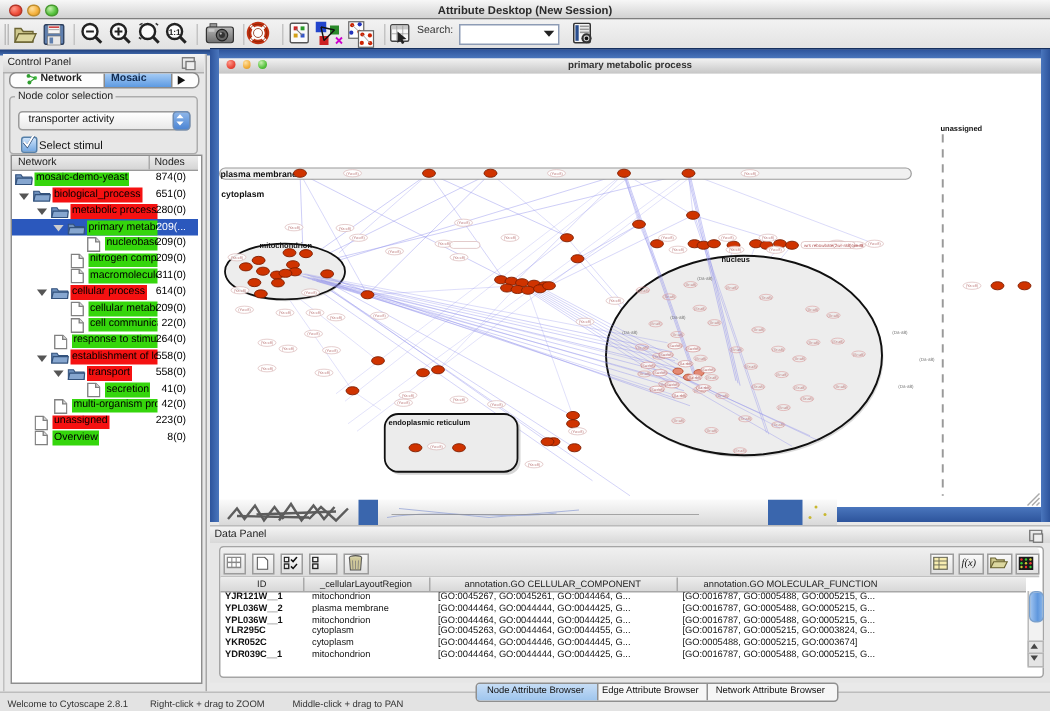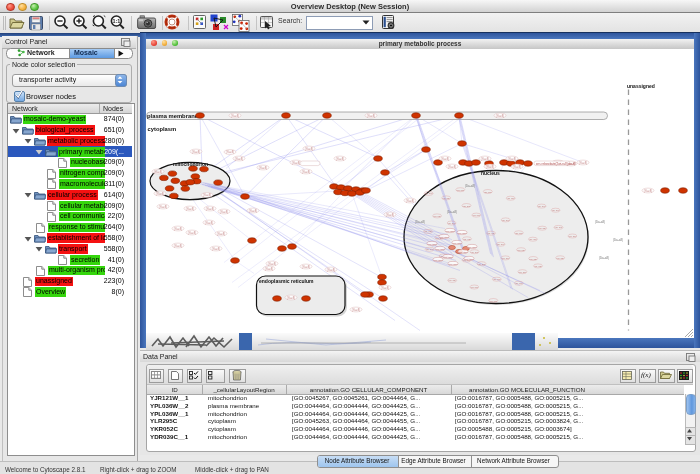--- a/index.html
+++ b/index.html
@@ -8,21 +8,21 @@
 .tl{border-radius:50%;}
 </style></head>
 <body>
 
 <div class="abs" style="left:0;top:0;width:700px;height:12px;
  background:linear-gradient(#f7f7f7,#d2d2d2);border-bottom:1px solid #7e7e7e;"></div>
 <div class="abs tl" style="left:6px;top:2.6px;width:6.6px;height:6.6px;background:radial-gradient(circle at 35% 30%,#ff9a8a,#ee4d3a 60%,#c93a28);border:0.5px solid #b5372a;"></div>
 <div class="abs tl" style="left:18px;top:2.6px;width:6.6px;height:6.6px;background:radial-gradient(circle at 35% 30%,#ffe0a0,#f6b23e 60%,#d0922c);border:0.5px solid #c08e2e;"></div>
 <div class="abs tl" style="left:30px;top:2.6px;width:6.6px;height:6.6px;background:radial-gradient(circle at 35% 30%,#c8f0b0,#58c43f 60%,#3f9e2c);border:0.5px solid #47992f;"></div>
 <div class="abs" style="left:0;top:2px;width:700px;height:9px;text-align:center;
- font-size:7.5px;font-weight:bold;color:#2a2a2a;">Overview Desktop (New Session)</div>
+ font-size:7.5px;font-weight:bold;color:#2a2a2a;">Attribute Desktop (New Session)</div>
 
 <div class="abs" style="left:0;top:13px;width:700px;height:20px;
  background:linear-gradient(#f2f2f2,#e2e2e2);"></div>
 <svg class="abs" style="left:0;top:13px;" width="700" height="20" viewBox="0 0 700 20">
  <line x1="3.5" y1="3" x2="3.5" y2="17" stroke="#bbb" stroke-width="1"></line>
  <line x1="5.5" y1="3" x2="5.5" y2="17" stroke="#bbb" stroke-width="1"></line>
 
  <g transform="translate(9,3)">
   <path d="M1 12 L1 3 L5 3 L6.5 5 L13 5 L13 12 Z" fill="#cfc98e" stroke="#6b6433" stroke-width="0.9"></path>
   <path d="M1 12 L3.5 6.5 L15 6.5 L12.5 12 Z" fill="#dcd79f" stroke="#6b6433" stroke-width="0.9"></path>
@@ -197,21 +197,21 @@
  <path d="M2.6 3.8 L5 1.2 L7.4 3.8 Z" fill="#fff"></path>
  <path d="M2.6 6 L5 8.6 L7.4 6 Z" fill="#fff"></path>
 </svg>
 
 <div class="abs" style="left:13.5px;top:90.5px;width:9px;height:9px;
  background:linear-gradient(#cfe4fa,#74a8e2);border:1px solid #5580aa;border-radius:2px;"></div>
 <svg class="abs" style="left:13px;top:87.5px;" width="13" height="13" viewBox="0 0 13 13">
  <path d="M3 7 L5.2 9.6 L9.4 2.6" stroke="#1a3a66" stroke-width="1.7" fill="none"></path>
  <path d="M3 6.6 L5.2 9.2 L9.4 2.2" stroke="#fff" stroke-width="1.3" fill="none"></path>
 </svg>
-<div class="abs" style="left:26px;top:91.5px;font-size:7.5px;color:#111;">Browser nodes</div>
+<div class="abs" style="left:26px;top:91.5px;font-size:7.5px;color:#111;">Select stimul</div>
 
 <div class="abs" style="left:7px;top:103px;width:126px;height:351px;background:#fff;
  border:1px solid #8e8e8e;"></div>
 <div class="abs" style="left:8px;top:104px;width:124px;height:8.5px;
  background:linear-gradient(#ececec,#d5d5d5);border-bottom:1px solid #9a9a9a;"></div>
 <div class="abs" style="left:12px;top:104.5px;font-size:7px;color:#222;">Network</div>
 <div class="abs" style="left:103px;top:104.5px;font-size:7px;color:#222;">Nodes</div>
 <div class="abs" style="left:99px;top:104px;width:1px;height:8.5px;background:#aaa;"></div>
 <svg class="abs" style="left:10px;top:115.3px;" width="12" height="9" viewBox="0 0 12 9">
 <path d="M0.5 8 L0.5 1.5 L4 1.5 L5 3 L11 3 L11 8 Z" fill="#6e90bc" stroke="#33527c" stroke-width="0.8"></path>

